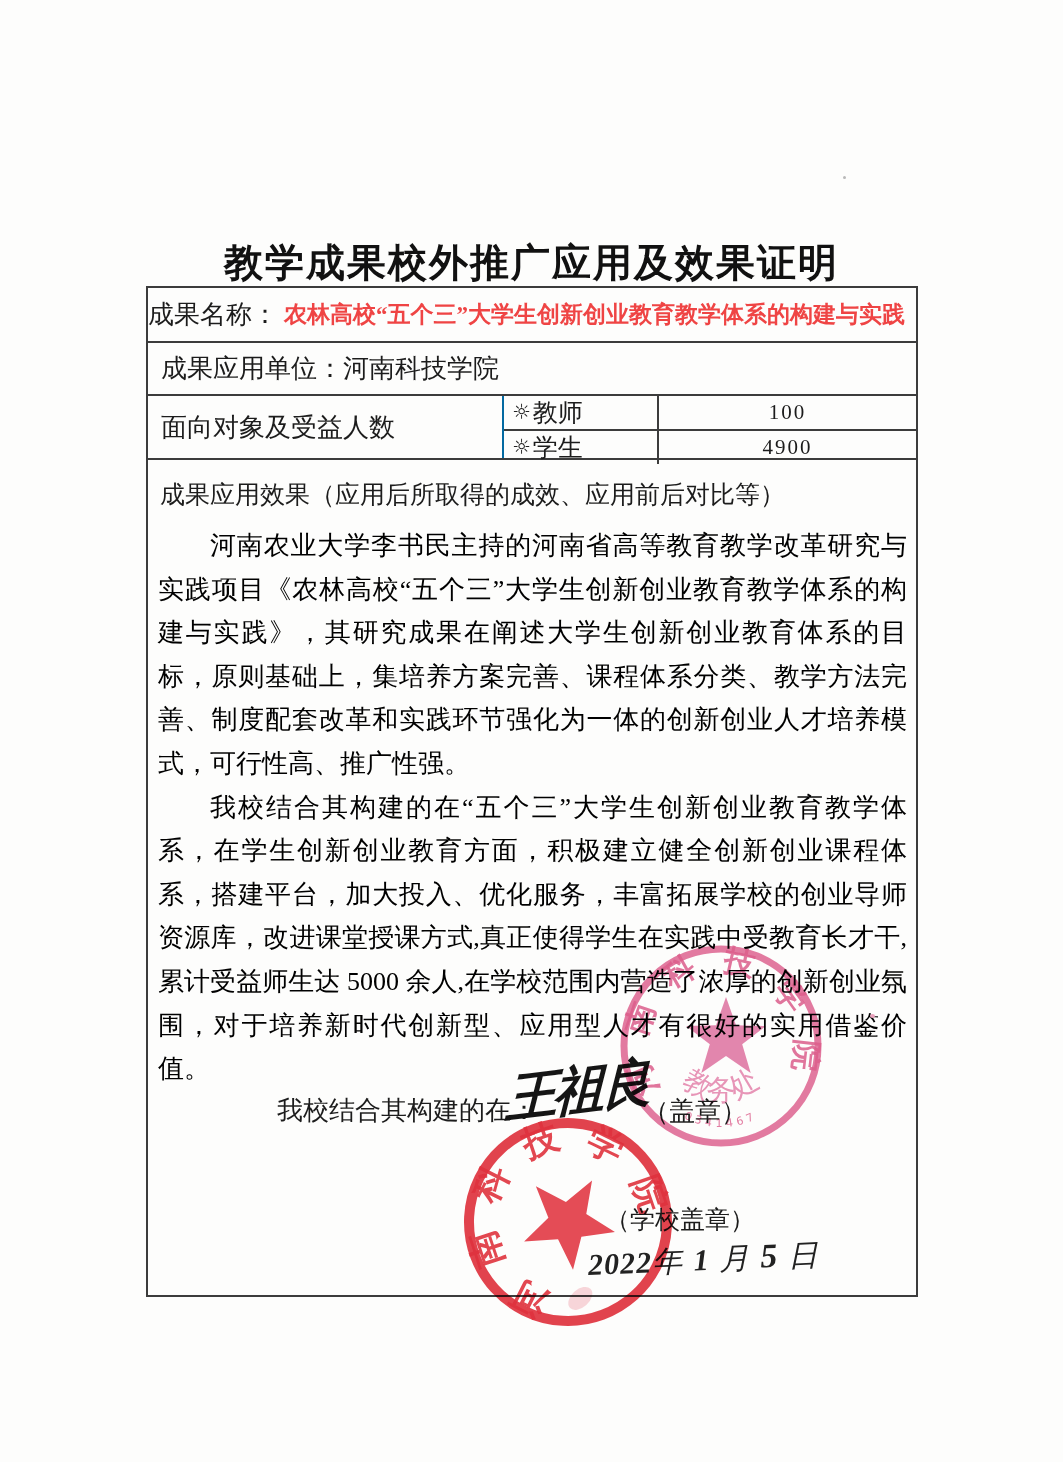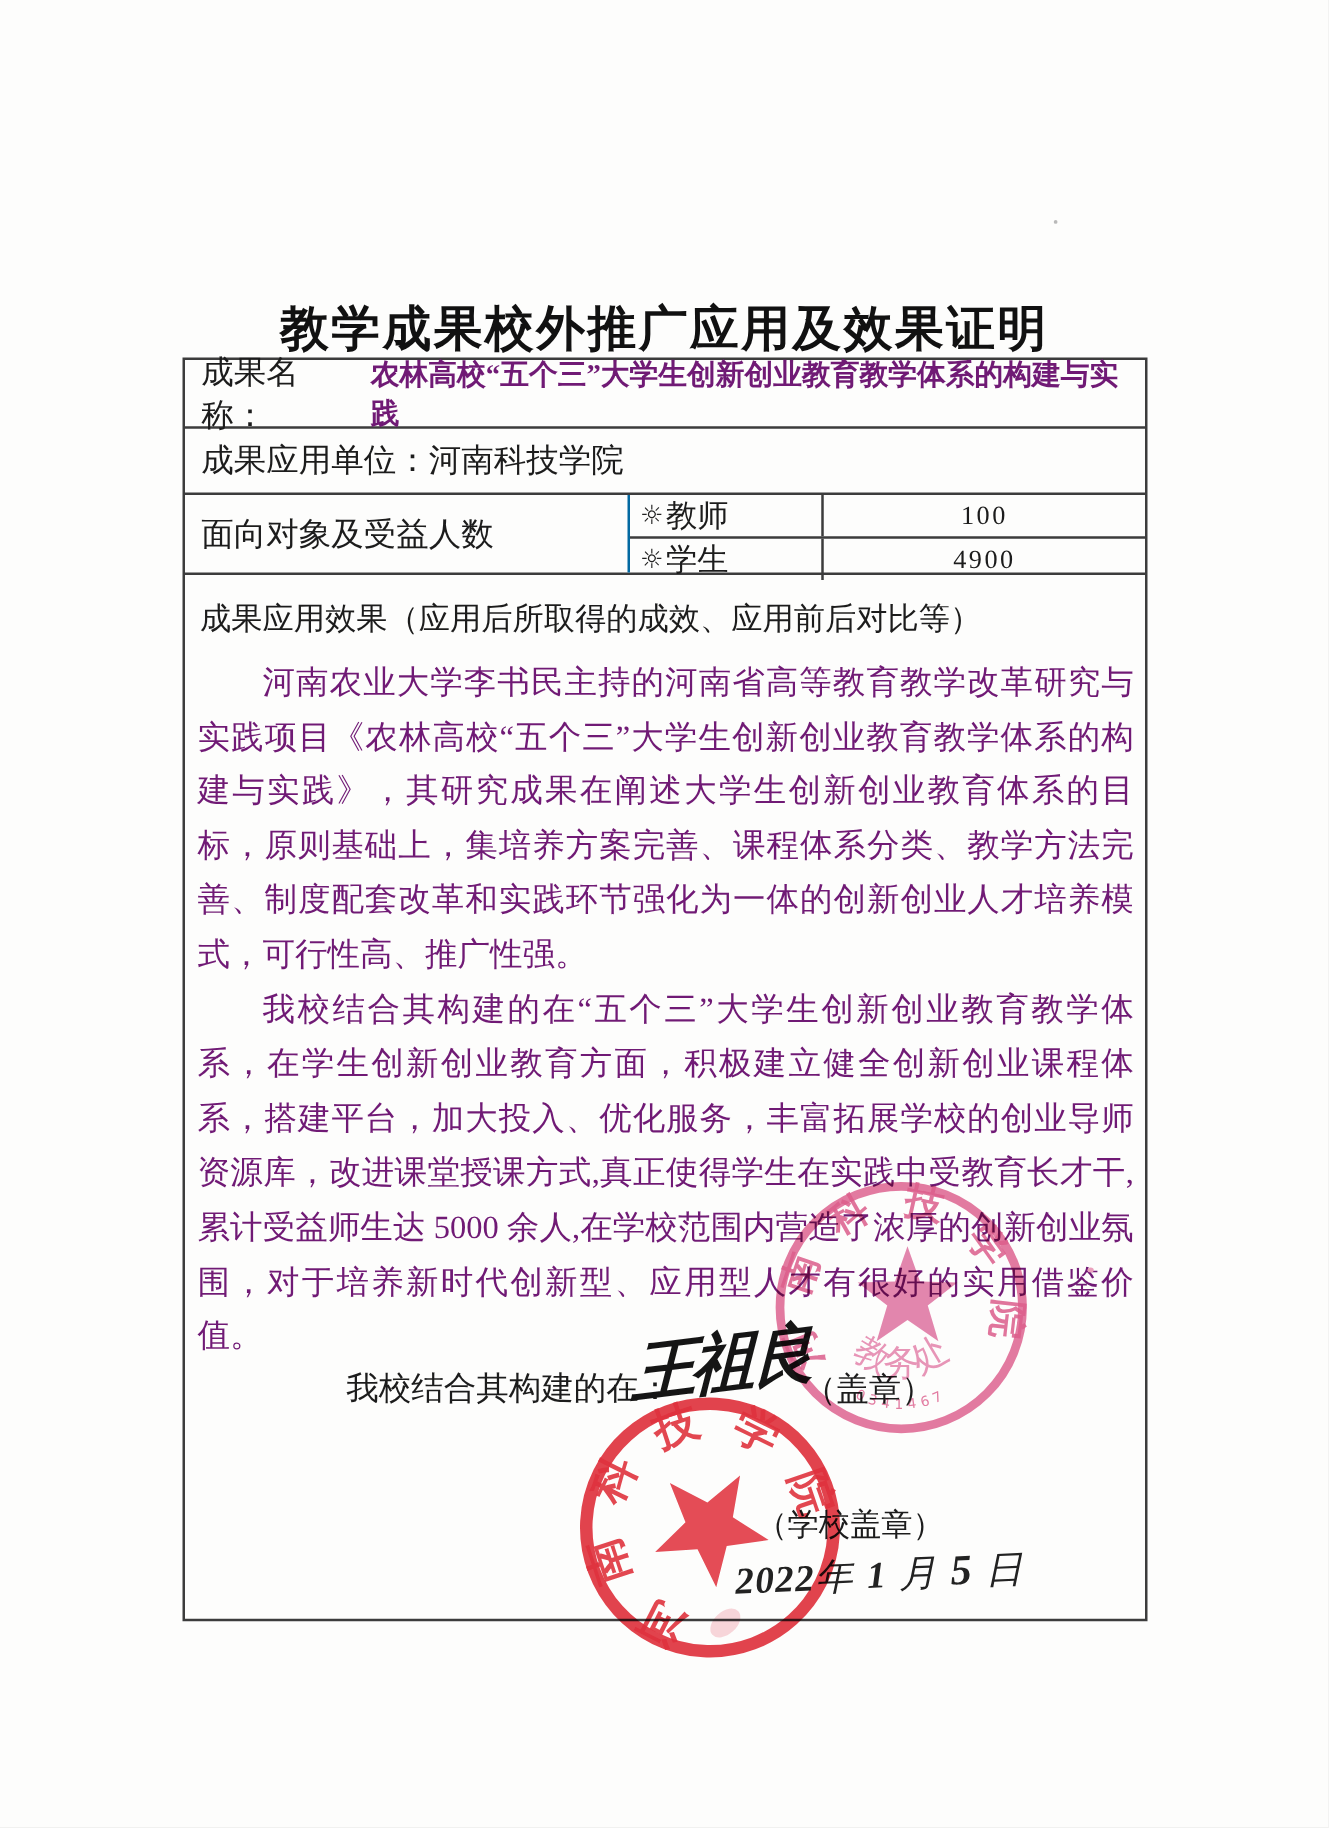--- a/index.html
+++ b/index.html
@@ -10,43 +10,43 @@
   }
   .title{
     position:absolute;top:236px;left:0;width:100%;text-align:center;
     font-size:39px;font-weight:bold;letter-spacing:2px;color:#111;margin:0;
   }
   .ctable{
     position:absolute;left:146px;top:286px;width:772px;height:1011px;
     border:2px solid #3c3c3c;box-sizing:border-box;background:transparent;
   }
   .row{position:relative;box-sizing:border-box;border-bottom:2px solid #3c3c3c;}
-  .r1{height:55px;display:flex;align-items:center;padding-left:13px;}
+  .r1{height:55px;display:flex;align-items:center;}
   .r2{height:53px;display:flex;align-items:center;padding-left:13px;}
   .r3{height:64px;display:flex;}
   .r4{height:934px;border-bottom:none;}
   .lbl{font-size:26px;color:#1c1c1c;}
-  .val-bold{font-size:23px;font-weight:bold;margin-left:6px;color:#701a75;}
+  .val-bold{font-size:23px;font-weight:bold;margin-left:6px;color:#ef4444;}
   .c-label{
     width:356px;box-sizing:border-box;border-right:2px solid #0369a1;
     display:flex;align-items:center;padding-left:13px;font-size:26px;
   }
   .c-right{flex:1;display:flex;flex-direction:column;}
   .sub{flex:1;display:flex;box-sizing:border-box;border-bottom:2px solid #3c3c3c;}
   .sub.last{border-bottom:none;}
   .c-cat{
     width:155px;box-sizing:border-box;border-right:2px solid #3c3c3c;
     display:flex;align-items:center;padding-left:8px;font-size:25px;gap:2px;
   }
   .gear{font-size:21px;line-height:1;color:#222;font-family:"DejaVu Sans",sans-serif;}
   .c-num{flex:1;display:flex;align-items:center;justify-content:center;font-size:21px;letter-spacing:2px;}
   .effect-header{position:absolute;top:18px;left:12px;right:10px;font-size:25px;color:#1c1c1c;}
   .effect-body{
     position:absolute;top:64px;left:10px;right:9px;
-    font-size:26px;line-height:43.6px;text-align:justify;color:#701a75;
+    font-size:26px;line-height:43.6px;text-align:justify;color:#000000;
   }
   .effect-body p{margin:0;text-indent:2em;}
   .sig-label{position:absolute;left:277px;top:1093px;font-size:26px;}
   .sig-name{
     position:absolute;left:505px;top:1056px;font-size:52px;font-weight:bold;
     transform:rotate(-7deg) skewX(-8deg);color:#151515;letter-spacing:-4px;
     font-style:italic;
   }
   .sig-seal{position:absolute;left:643px;top:1094px;font-size:26px;}
   .school-seal-note{position:absolute;left:605px;top:1203px;font-size:25px;color:#1c1c1c;}

